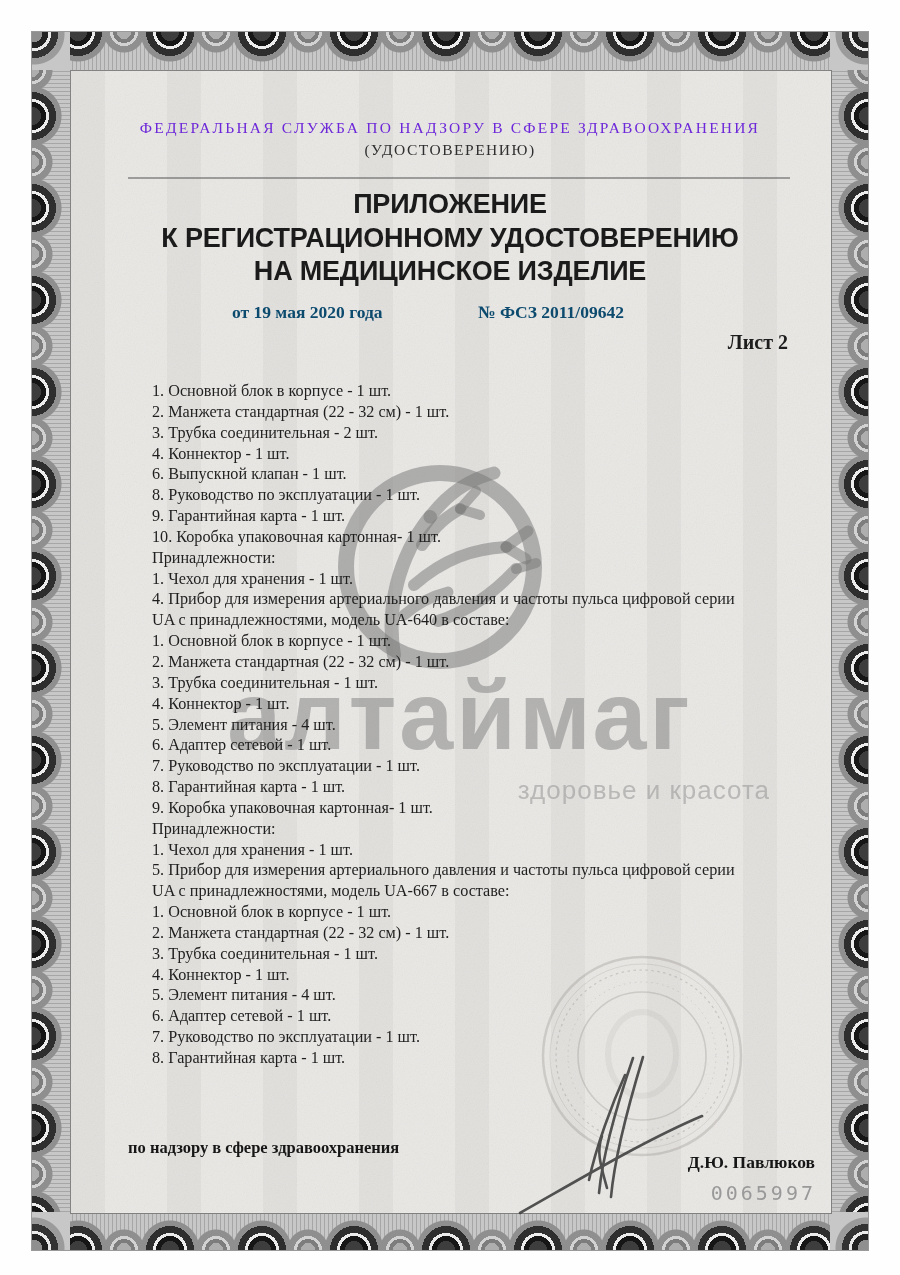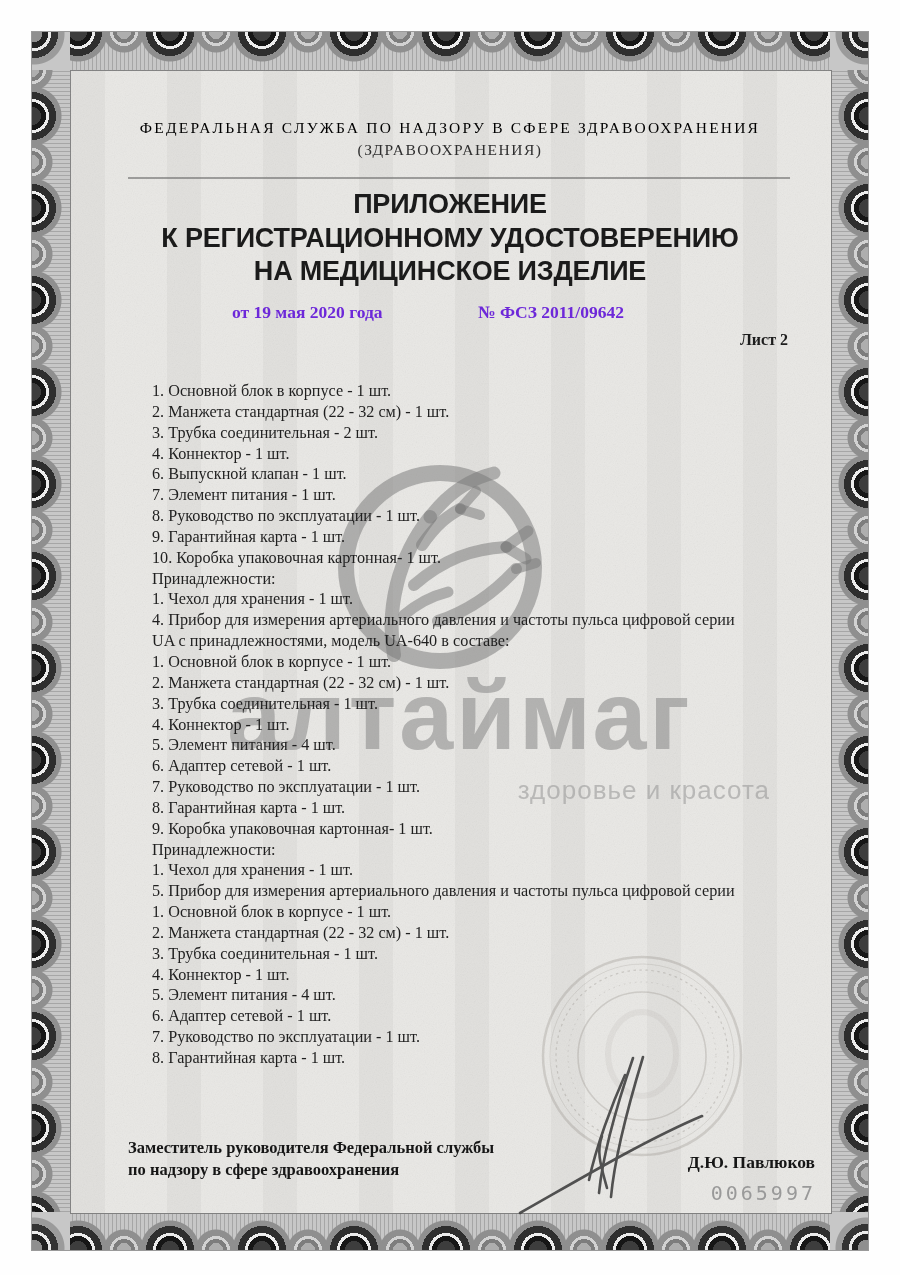--- a/index.html
+++ b/index.html
@@ -46,27 +46,27 @@
   .corner-br{right:0;bottom:0;background:radial-gradient(circle 40px at 36px 36px,#8f8f8f 0 8px,#222 8px 14px,#e9e9e9 14px 17px,#333 17px 24px,#9b9b9b 24px 30px,#c7c7c7 31px);}
   
   .paper{position:absolute;left:70px;top:70px;width:760px;height:1142px;
     background:
       repeating-linear-gradient(90deg, rgba(0,0,0,.035) 0 34px, rgba(0,0,0,0) 34px 96px),
       linear-gradient(#e9e8e5,#e9e8e5);
     border:1px solid #808080;}
   .noise{position:absolute;left:70px;top:70px;width:760px;height:1142px;opacity:.55;pointer-events:none;}
   
   .abs{position:absolute;}
-  .agency{width:900px;text-align:center;font-size:15.5px;letter-spacing:2.2px;color:#000000;}
+  .agency{width:900px;text-align:center;font-size:15.5px;letter-spacing:2.2px;color:#6d28d9;}
   .agency2{width:900px;text-align:center;font-size:15.5px;letter-spacing:1.5px;color:#2f2f2f;}
   .divider{left:128px;top:177px;width:662px;height:2px;background:rgba(95,95,95,.55);}
   .doc-title{width:900px;text-align:center;font-family:"Liberation Sans",sans-serif;
      font-weight:bold;font-size:27px;color:#1b1b1b;letter-spacing:-0.2px;}
-  .meta{font-weight:bold;font-size:17.5px;color:#6d28d9;white-space:nowrap;}
-  .sheet{font-weight:bold;font-size:16px;color:#1d1d1d;}
+  .meta{font-weight:bold;font-size:17.5px;color:#0c4a6e;white-space:nowrap;}
+  .sheet{font-weight:bold;font-size:20px;color:#1d1d1d;}
   .body-lines{left:128px;top:381px;width:680px;font-size:16.2px;line-height:20.85px;color:#1f1f1f;margin-left:24px;}
   .doc-line{white-space:nowrap;}
   .signoff{left:128px;top:1137px;width:470px;font-weight:bold;font-size:16.5px;line-height:22px;color:#161616;}
   .sig-name{right:85px;top:1152px;font-weight:bold;font-size:17.5px;color:#161616;}
   .serial{right:84px;top:1181px;font-family:"DejaVu Sans Mono",monospace;font-size:20px;
           letter-spacing:3px;color:#999;}
   
   .wm-brand{left:110px;top:660px;width:700px;text-align:center;
      font-family:"Liberation Sans",sans-serif;font-weight:bold;font-size:97px;
      letter-spacing:3px;color:rgba(125,125,125,.50);pointer-events:none;}
@@ -119,55 +119,55 @@
       <path d="M120 198 C 150 188 176 170 198 146" stroke-width="12"></path>
       <path d="M198 146 L 218 140" stroke-width="10"></path>
       <path d="M86 192 C 100 180 114 173 130 169" stroke-width="11"></path>
     </g>
   </svg>
 
   <div class="abs wm-brand">алтаймаг</div>
   <div class="abs wm-tagline">здоровье и красота</div>
 
   <div class="abs agency" style="top:119px">ФЕДЕРАЛЬНАЯ СЛУЖБА ПО НАДЗОРУ В СФЕРЕ ЗДРАВООХРАНЕНИЯ</div>
-  <div class="abs agency2" style="top:141px">(ЗДРАВООХРАНЕНИЯ)</div>
+  <div class="abs agency2" style="top:141px">(УДОСТОВЕРЕНИЮ)</div>
   <div class="abs divider"></div>
   <div class="abs doc-title" style="top:189px">ПРИЛОЖЕНИЕ</div>
   <div class="abs doc-title" style="top:223px">К РЕГИСТРАЦИОННОМУ УДОСТОВЕРЕНИЮ</div>
   <div class="abs doc-title" style="top:256px">НА МЕДИЦИНСКОЕ ИЗДЕЛИЕ</div>
   <div class="abs meta" style="left:232px;top:302px">от  19 мая 2020 года</div>
   <div class="abs meta" style="left:478px;top:302px">№  ФСЗ 2011/09642</div>
   <div class="abs sheet" style="right:112px;top:331px">Лист  2</div>
 
   <div class="abs body-lines">
       <div class="doc-line">1. Основной блок в корпусе - 1 шт.</div>
       <div class="doc-line">2. Манжета стандартная (22 - 32 см) - 1 шт.</div>
       <div class="doc-line">3. Трубка соединительная - 2 шт.</div>
       <div class="doc-line">4. Коннектор - 1 шт.</div>
       <div class="doc-line">6. Выпускной клапан - 1 шт.</div>
-      <div class="doc-line">7. Элемент питания - 1 шт.</div>
       <div class="doc-line">8. Руководство по эксплуатации - 1 шт.</div>
       <div class="doc-line">9. Гарантийная карта - 1 шт.</div>
       <div class="doc-line">10. Коробка упаковочная картонная- 1 шт.</div>
       <div class="doc-line">Принадлежности:</div>
       <div class="doc-line">1. Чехол для хранения - 1 шт.</div>
       <div class="doc-line">4. Прибор для измерения артериального давления и частоты пульса цифровой серии</div>
       <div class="doc-line">UA с принадлежностями, модель UA-640 в составе:</div>
       <div class="doc-line">1. Основной блок в корпусе - 1 шт.</div>
       <div class="doc-line">2. Манжета стандартная (22 - 32 см) - 1 шт.</div>
       <div class="doc-line">3. Трубка соединительная - 1 шт.</div>
       <div class="doc-line">4. Коннектор - 1 шт.</div>
       <div class="doc-line">5. Элемент питания - 4 шт.</div>
       <div class="doc-line">6. Адаптер сетевой - 1 шт.</div>
       <div class="doc-line">7. Руководство по эксплуатации - 1 шт.</div>
       <div class="doc-line">8. Гарантийная карта - 1 шт.</div>
       <div class="doc-line">9. Коробка упаковочная картонная- 1 шт.</div>
       <div class="doc-line">Принадлежности:</div>
       <div class="doc-line">1. Чехол для хранения - 1 шт.</div>
       <div class="doc-line">5. Прибор для измерения артериального давления и частоты пульса цифровой серии</div>
+      <div class="doc-line">UA с принадлежностями, модель UA-667 в составе:</div>
       <div class="doc-line">1. Основной блок в корпусе - 1 шт.</div>
       <div class="doc-line">2. Манжета стандартная (22 - 32 см) - 1 шт.</div>
       <div class="doc-line">3. Трубка соединительная - 1 шт.</div>
       <div class="doc-line">4. Коннектор - 1 шт.</div>
       <div class="doc-line">5. Элемент питания - 4 шт.</div>
       <div class="doc-line">6. Адаптер сетевой - 1 шт.</div>
       <div class="doc-line">7. Руководство по эксплуатации - 1 шт.</div>
       <div class="doc-line">8. Гарантийная карта - 1 шт.</div>
     </div>
 
@@ -186,19 +186,18 @@
     <g stroke="#3d3d3d" stroke-width="2.6" fill="none" stroke-linecap="round" opacity="0.88">
       <path d="M520 1213 C 575 1182 645 1140 702 1116"></path>
       <path d="M599 1193 C 603 1152 621 1093 633 1058"></path>
       <path d="M611 1197 C 615 1152 633 1090 643 1057"></path>
       <path d="M589 1180 C 596 1147 612 1104 625 1075"></path>
       <path d="M607 1188 C 601 1166 596 1152 602 1136"></path>
     </g>
   </svg>
 
   <div class="abs signoff">
-    <div>Заместитель руководителя Федеральной службы</div>
     <div>по надзору в сфере здравоохранения</div>
   </div>
   <div class="abs sig-name">Д.Ю. Павлюков</div>
   <div class="abs serial">0065997</div>
 
 </div>
 
 </body></html>

